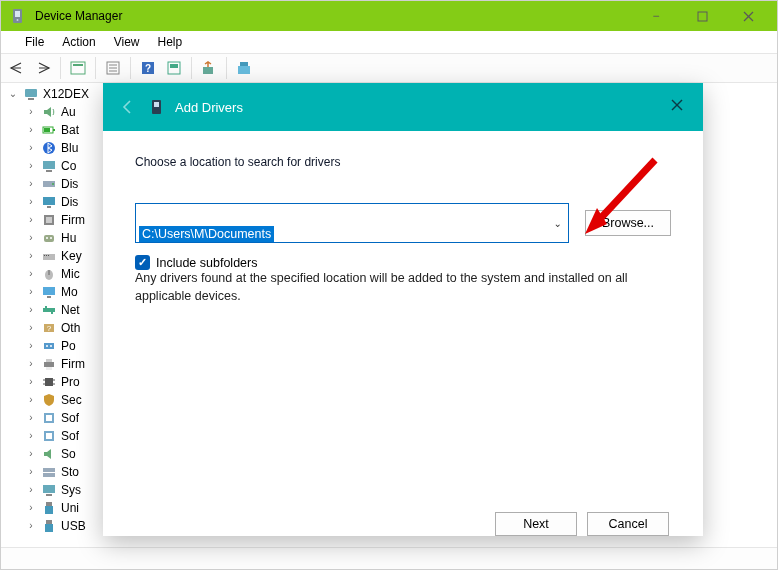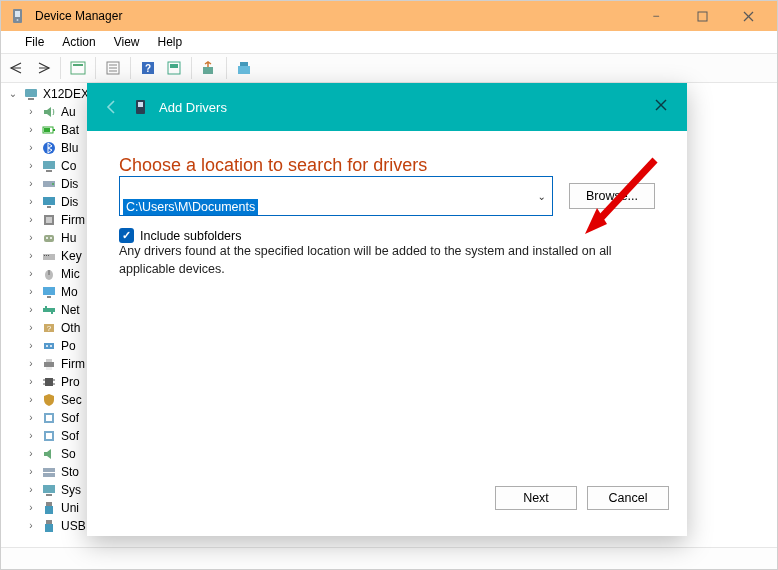--- a/index.html
+++ b/index.html
@@ -16,21 +16,21 @@
   .window {
     width: 778px; height: 570px;
     border: 1px solid #cfcfcf;
     display: flex; flex-direction: column;
     background: #fff;
   }
   .titlebar {
     height: 30px;
     display: flex; align-items: center;
     padding: 0 6px 0 10px;
-    background: #fdba74;
+    background: #84cc16;
   }
   .titlebar .app-icon {
     width: 16px; height: 16px;
     margin-right: 8px;
     display:flex;align-items:center;justify-content:center;
   }
   .title-text { flex: 0 0 auto; }
   .title-spacer { flex: 1; }
   .win-controls { display:flex; }
   .win-btn {
@@ -92,21 +92,21 @@
   }
   .node-icon {
     width:16px; height:16px;
     display:inline-flex; align-items:center; justify-content:center;
   }
   .truncated { overflow:hidden; text-overflow:clip; max-width:40px; }
 
   
   .dialog {
     position:absolute;
-    left:87px; top:83px;
+    left:103px; top:83px;
     width:600px; height:453px;
     background:#fff;
     box-shadow: 0 8px 24px rgba(0,0,0,.25);
     display:flex; flex-direction:column;
     z-index:10;
   }
   .dialog-header {
     height:48px;
     background:#00b2b2;
     display:flex; align-items:center;
@@ -130,22 +130,23 @@
     width:32px;height:28px;
     display:flex;align-items:center;justify-content:center;
     color:#05303a;
   }
   .dialog-body {
     flex:1;
     padding: 24px 32px 0 32px;
     position:relative;
   }
   .dlg-heading {
-    color:#c2410c;
-    font-size:18px;
+    color:#0f172a;
+    font-size:12px;
+    margin-bottom:34px;
   }
   .path-row {
     display:flex; align-items:center; gap:16px;
     margin-bottom:12px;
   }
   .path-combo {
     flex:1;
     height:40px;
     border:1px solid #0067c0;
     display:flex; align-items:flex-end;
@@ -181,23 +182,23 @@
     color:#fff; font-size:11px; font-weight:bold;
   }
   .dlg-desc {
     font-size:12.5px;
     color:#222;
     line-height:1.4;
     max-width:520px;
   }
   .dialog-footer {
     height:50px;
-    display:flex; justify-content:flex-end; align-items:flex-start;
+    display:flex; justify-content:flex-end; align-items:flex-end;
     gap:10px;
-    padding-right:18px;
+    padding-right:34px;
   }
   .dlg-btn {
     width:82px; height:24px;
     border:1px solid #adadad;
     background:#fdfdfd;
     font-size:12.5px;
     display:flex;align-items:center;justify-content:center;
   }
   .status-bar {
     height:22px;

